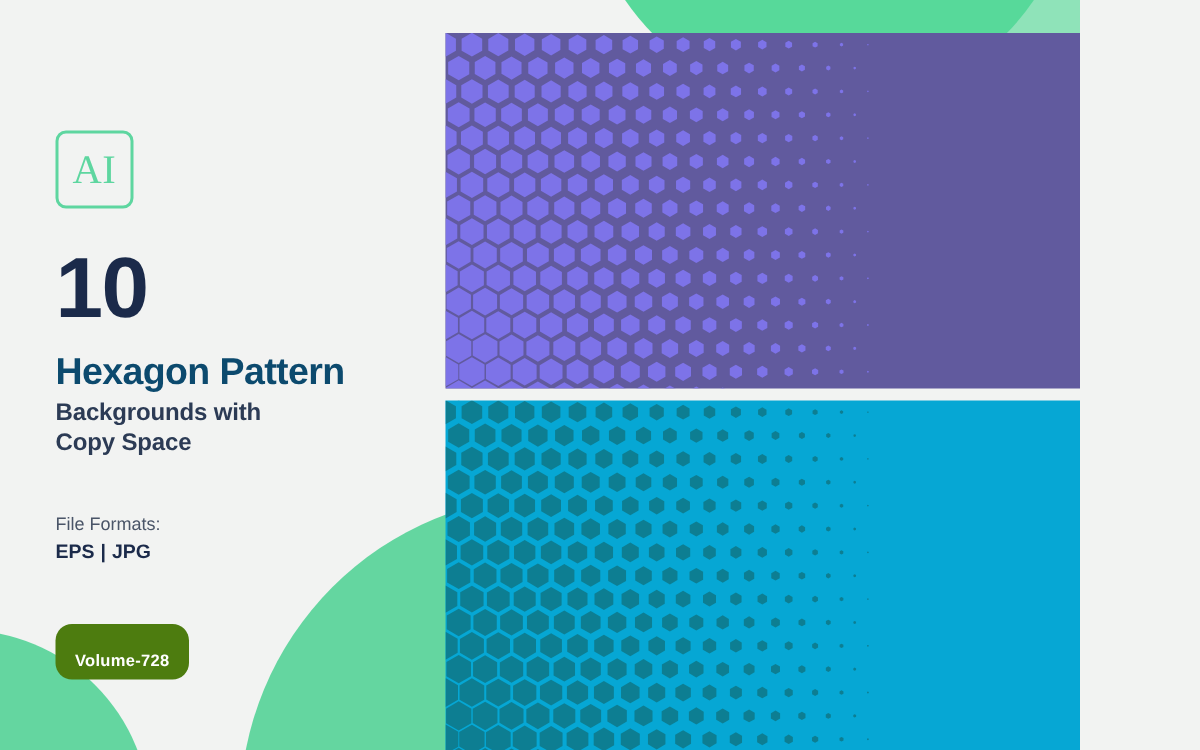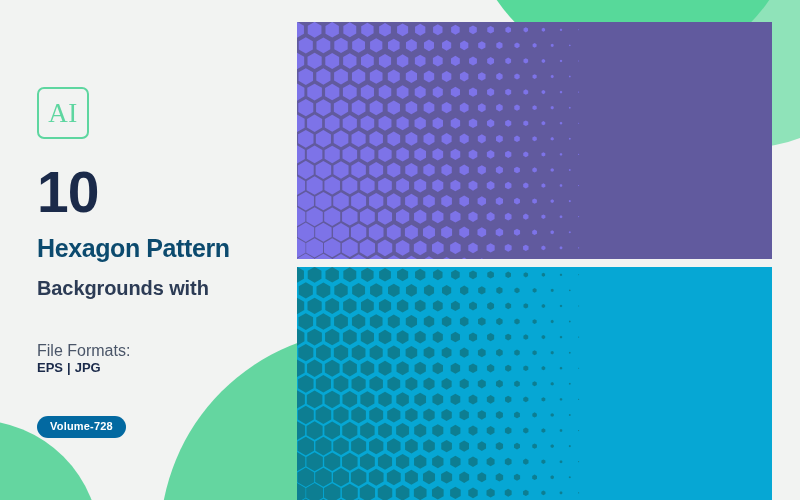--- a/index.html
+++ b/index.html
@@ -8,21 +8,21 @@
   }
   body {
     width: 800px;
     height: 500px;
     font-family: "Liberation Sans", sans-serif;
     background: #f2f3f2;
     overflow: hidden;
   }
   .stage {
     position: relative;
-    width: 800px;
+    width: 720px;
     height: 500px;
     background: #f2f3f2;
     overflow: hidden;
   }
 
   
   .blob {
     position: absolute;
     border-radius: 50%;
     pointer-events: none;
@@ -100,33 +100,33 @@
     left: 0;
     font-size: 25px;
     font-weight: bold;
     color: #0c4a6e;
     letter-spacing: -0.4px;
     line-height: 1;
     white-space: nowrap;
   }
   .subtitle {
     position: absolute;
-    top: 276px;
+    top: 266px;
     left: 0;
-    font-size: 20px;
+    font-size: 16px;
     font-weight: bold;
     color: #2c3b55;
     line-height: 1.28;
     letter-spacing: -0.1px;
   }
   .formats-label {
     position: absolute;
     top: 343px;
     left: 0;
-    font-size: 16px;
+    font-size: 12px;
     color: #4a5568;
     line-height: 1;
   }
   .formats-value {
     position: absolute;
     top: 361px;
     left: 0;
     font-size: 13px;
     font-weight: bold;
     color: #1b2a4a;
@@ -135,26 +135,26 @@
   }
   .formats-sep {
     font-weight: bold;
     color: #1b2a4a;
     padding: 0 4px;
   }
   .volume-badge {
     position: absolute;
     top: 416px;
     left: 0;
-    background: #0369a1;
+    background: #4d7c0f;
     color: #ffffff;
     font-size: 11px;
     font-weight: bold;
     border-radius: 11px;
-    padding: 5px 13px 6px;
+    padding: 20px 13px 6px;
     line-height: 1;
     letter-spacing: 0.2px;
   }
 
   
   .panel {
     position: absolute;
     overflow: hidden;
   }
   .panel-purple {
@@ -831,20 +831,21 @@
     <div class="ai-badge">
       <span class="ai-badge-text">AI</span>
     </div>
 
     <div class="count">10</div>
 
     <div class="title">Hexagon Pattern</div>
 
     <div class="subtitle">
       <div>Backgrounds with</div>
+      <div>Copy Space</div>
     </div>
 
     <div class="formats-label">File Formats:</div>
 
     <div class="formats-value">
       <span>EPS</span><span class="formats-sep">|</span><span>JPG</span>
     </div>
 
     <div class="volume-badge">Volume-728</div>
   </div>

